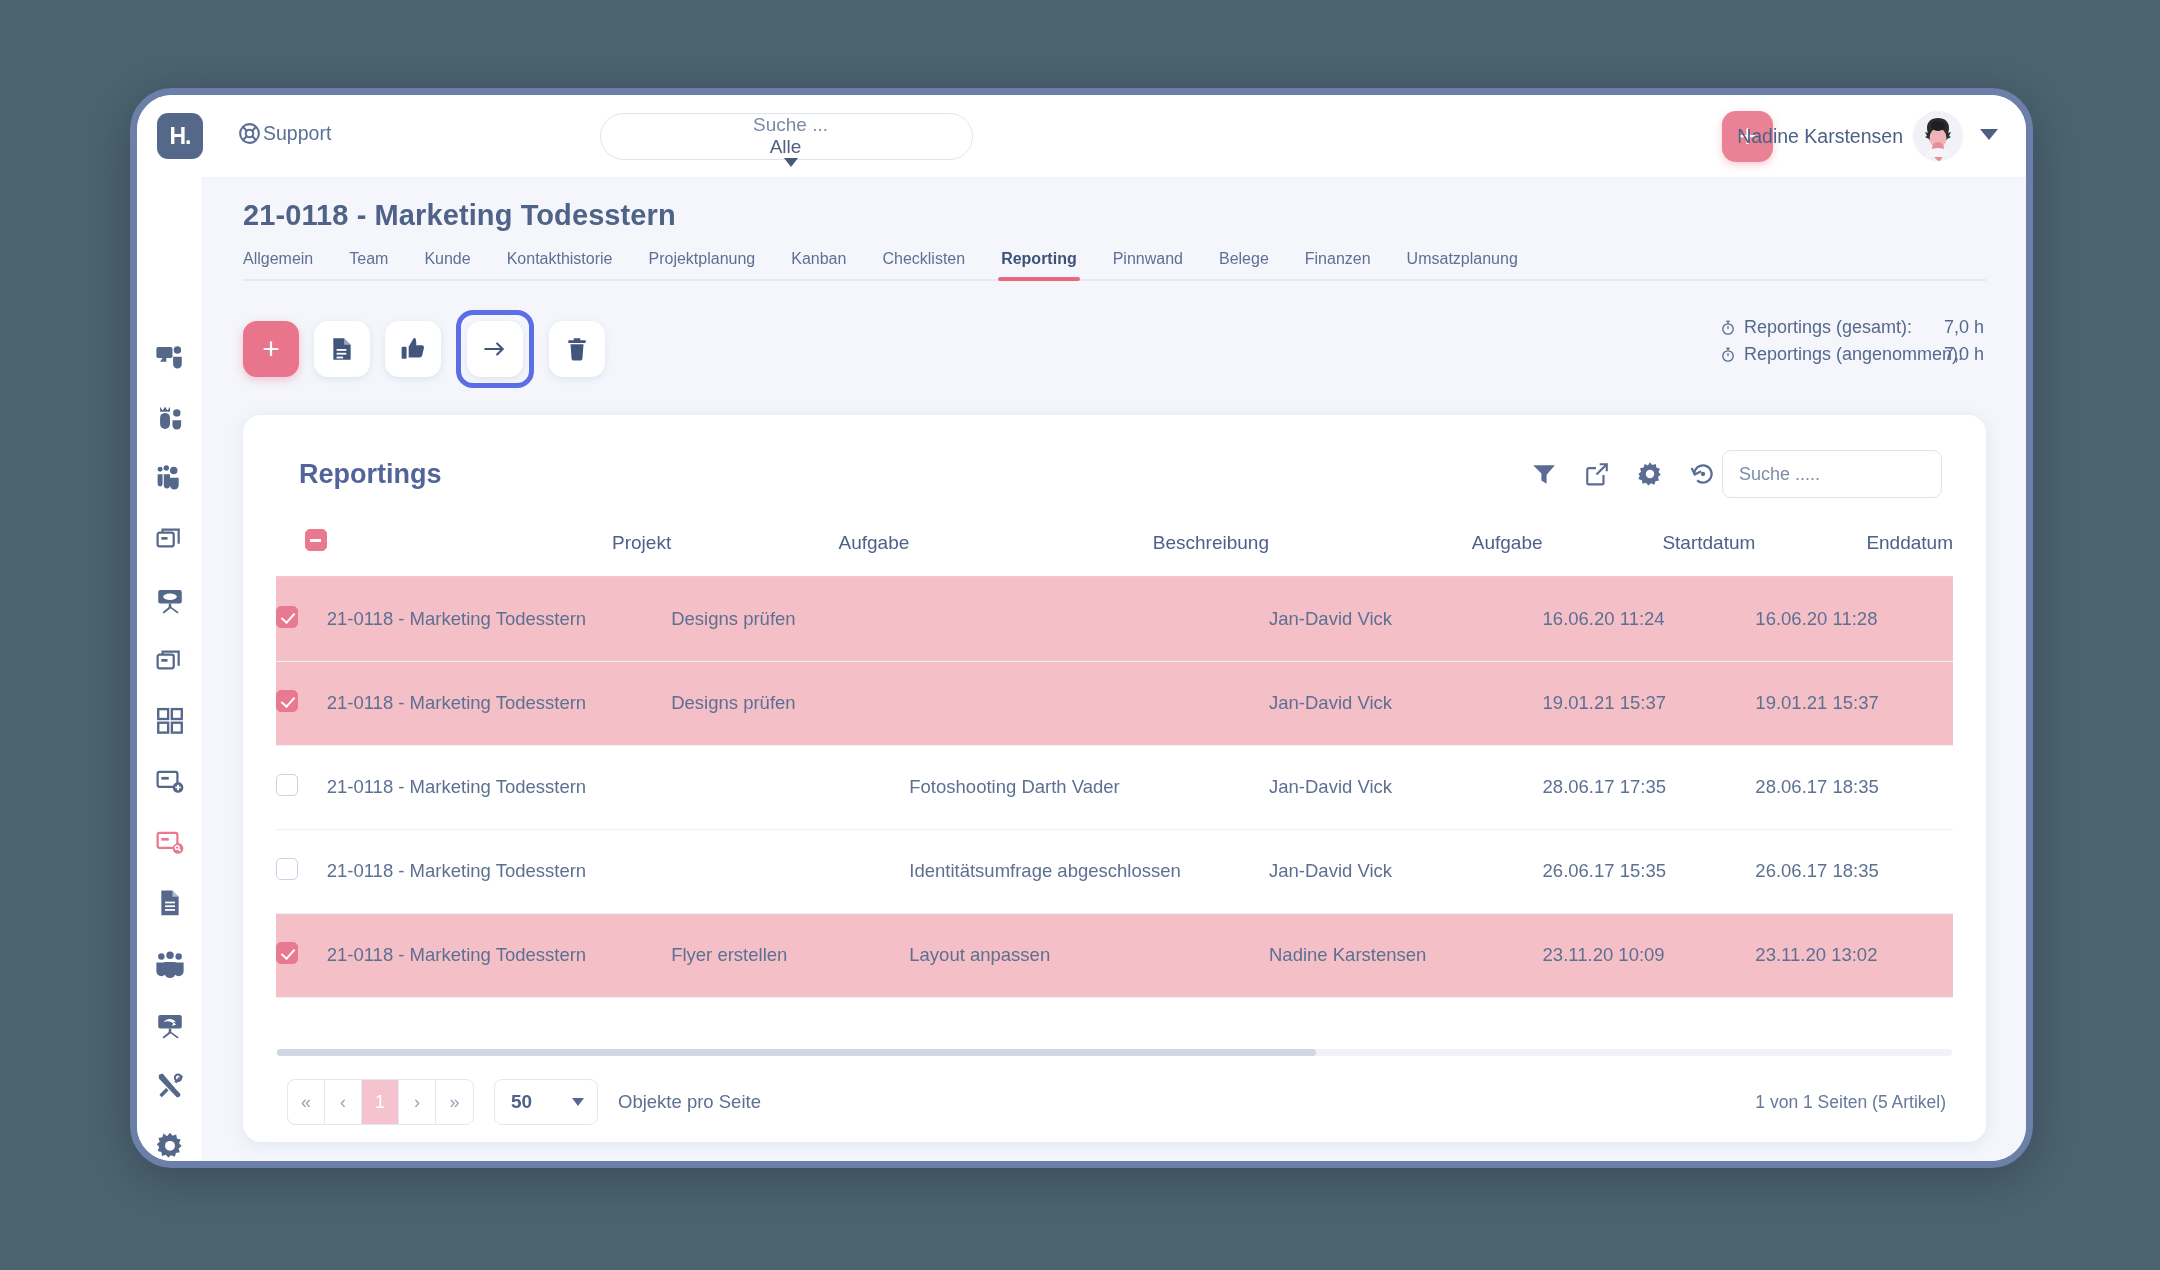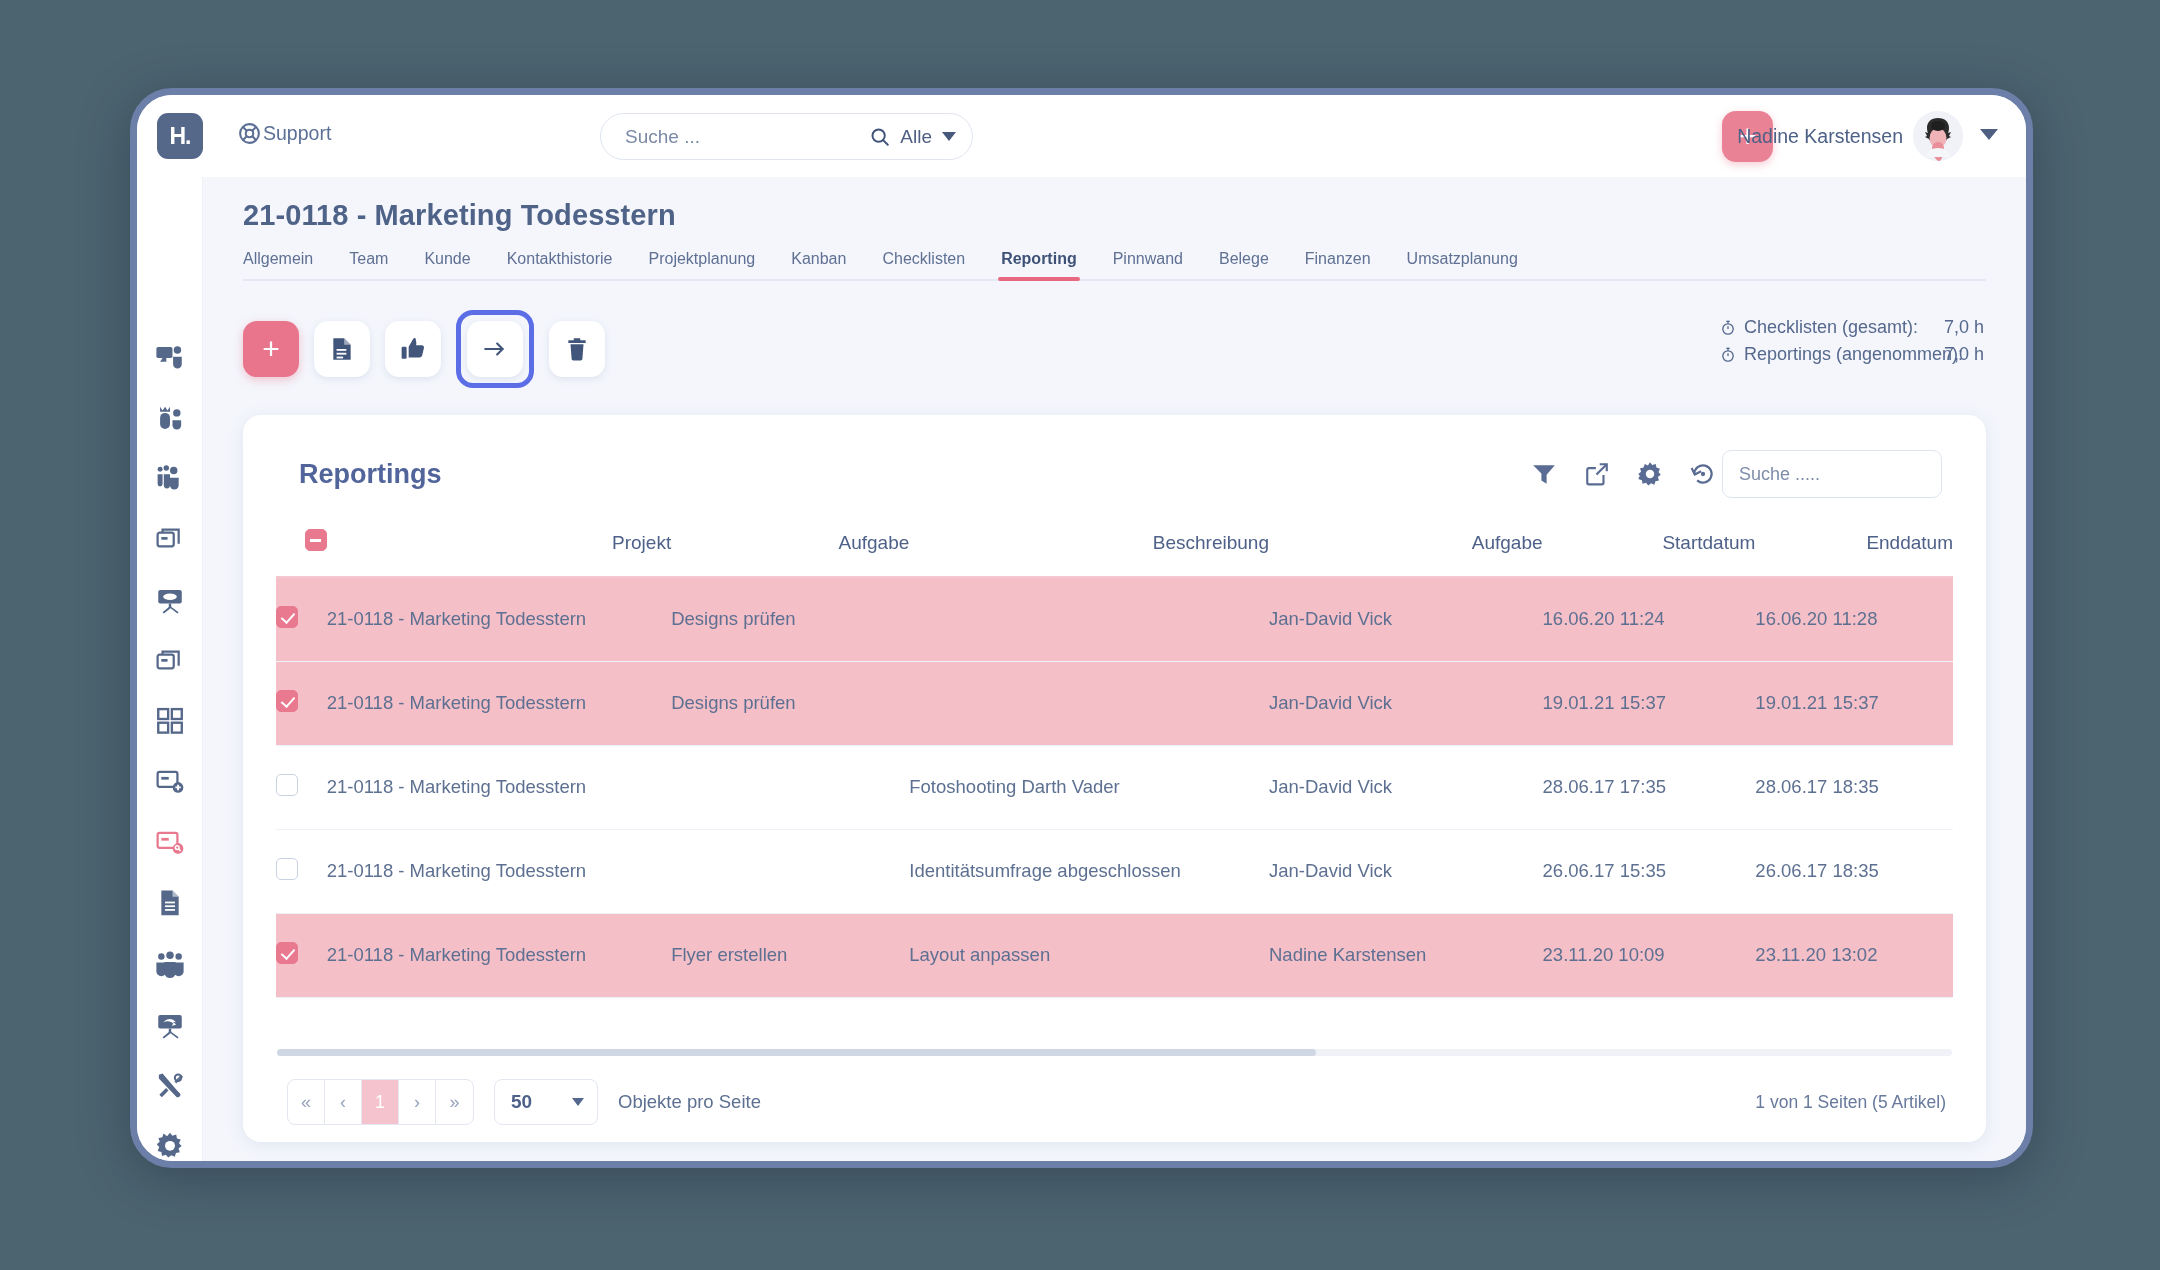--- a/index.html
+++ b/index.html
@@ -51,20 +51,21 @@
   .lifering { width: 25px; height: 25px; }
 
   .gsearch {
     position: absolute; left: 463px; top: 18px;
     width: 373px; height: 47px;
     border: 1px solid #dfe4ef;
     border-radius: 24px;
     background: #fff;
     display: flex; align-items: center;
     padding: 0 16px 0 24px;
+    flex-direction: column;
   }
   .gsearch .ph { flex: 1; color: #7b8aa5; font-size: 19px; }
   .gsearch .mag { width: 22px; height: 22px; margin-right: 9px; }
   .gsearch .alle { color: #4e5f82; font-size: 19px; margin-right: 10px; }
   .caret-dn {
     width: 0; height: 0;
     border-left: 7px solid transparent;
     border-right: 7px solid transparent;
     border-top: 9px solid #46587c;
   }
@@ -503,21 +504,21 @@
 
         <div class="stats">
           <div class="stat-row">
             <span class="stat-label">
               <svg class="clock" viewBox="0 0 24 24" fill="none" stroke="#56698d" stroke-width="2">
                 <circle cx="12" cy="13.5" r="7.8"></circle>
                   <line x1="12" y1="13.5" x2="12" y2="9.5"></line>
                 <line x1="9.5" y1="2" x2="14.5" y2="2"></line>
                   <line x1="12" y1="2" x2="12" y2="5.5"></line>
               </svg>
-              <span>Checklisten (gesamt):</span>
+              <span>Reportings (gesamt):</span>
             </span>
             <span class="stat-val">7,0 h</span>
           </div>
           <div class="stat-row">
             <span class="stat-label">
               <svg class="clock" viewBox="0 0 24 24" fill="none" stroke="#56698d" stroke-width="2">
                 <circle cx="12" cy="13.5" r="7.8"></circle>
                   <line x1="12" y1="13.5" x2="12" y2="9.5"></line>
                 <line x1="9.5" y1="2" x2="14.5" y2="2"></line>
                   <line x1="12" y1="2" x2="12" y2="5.5"></line>

